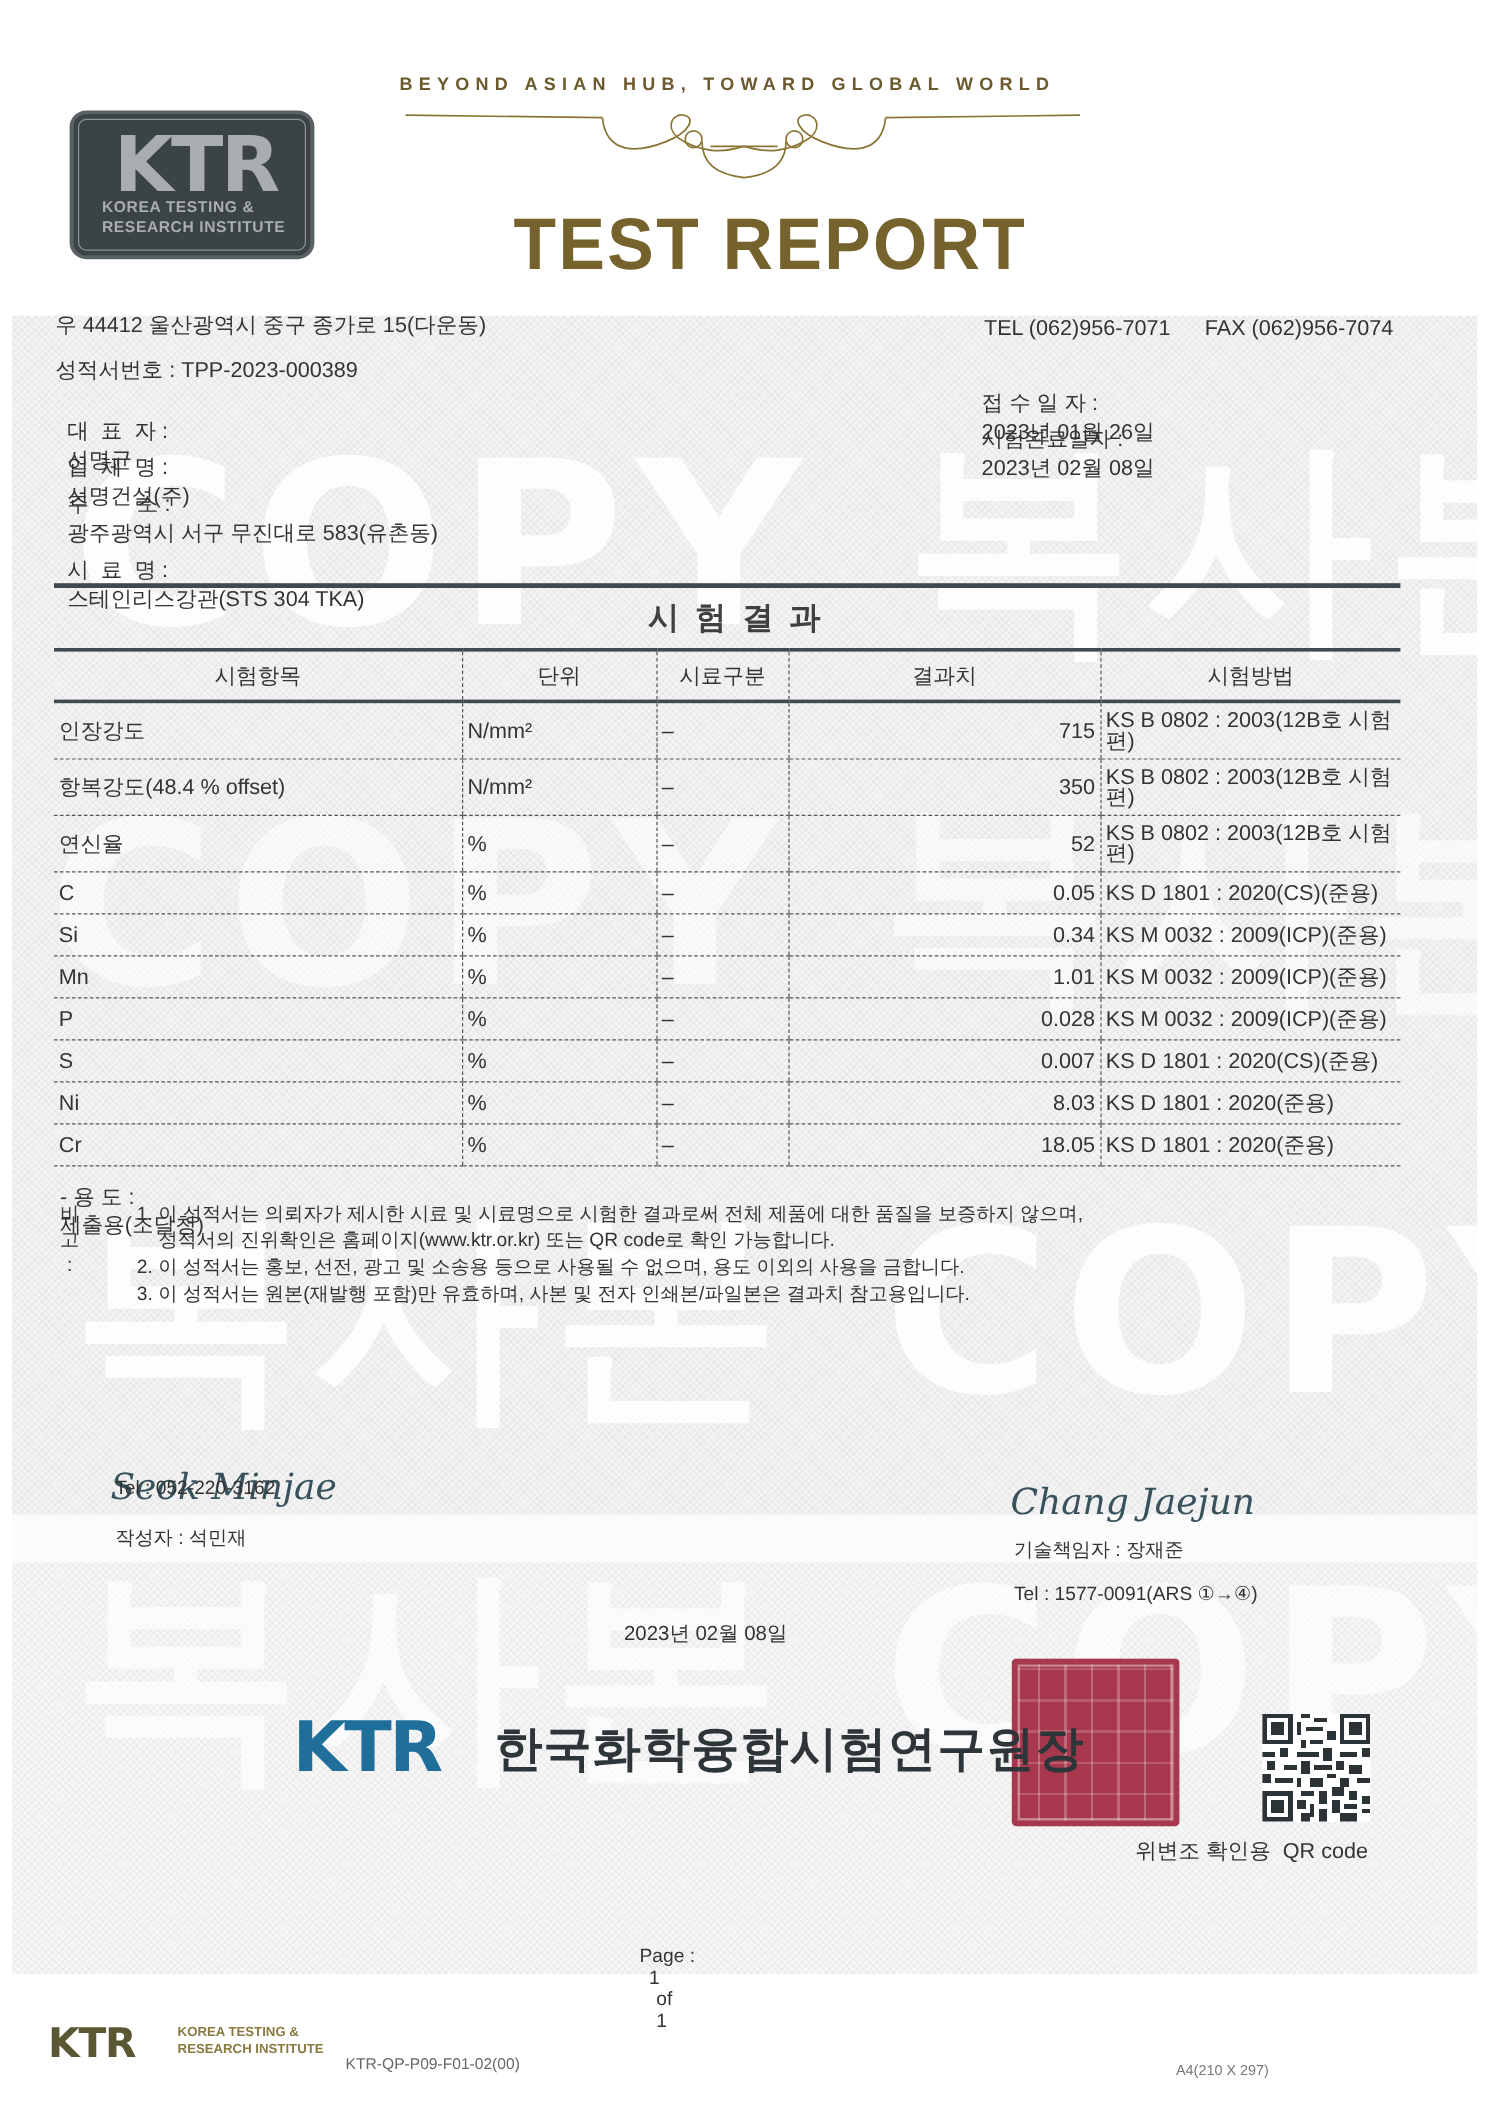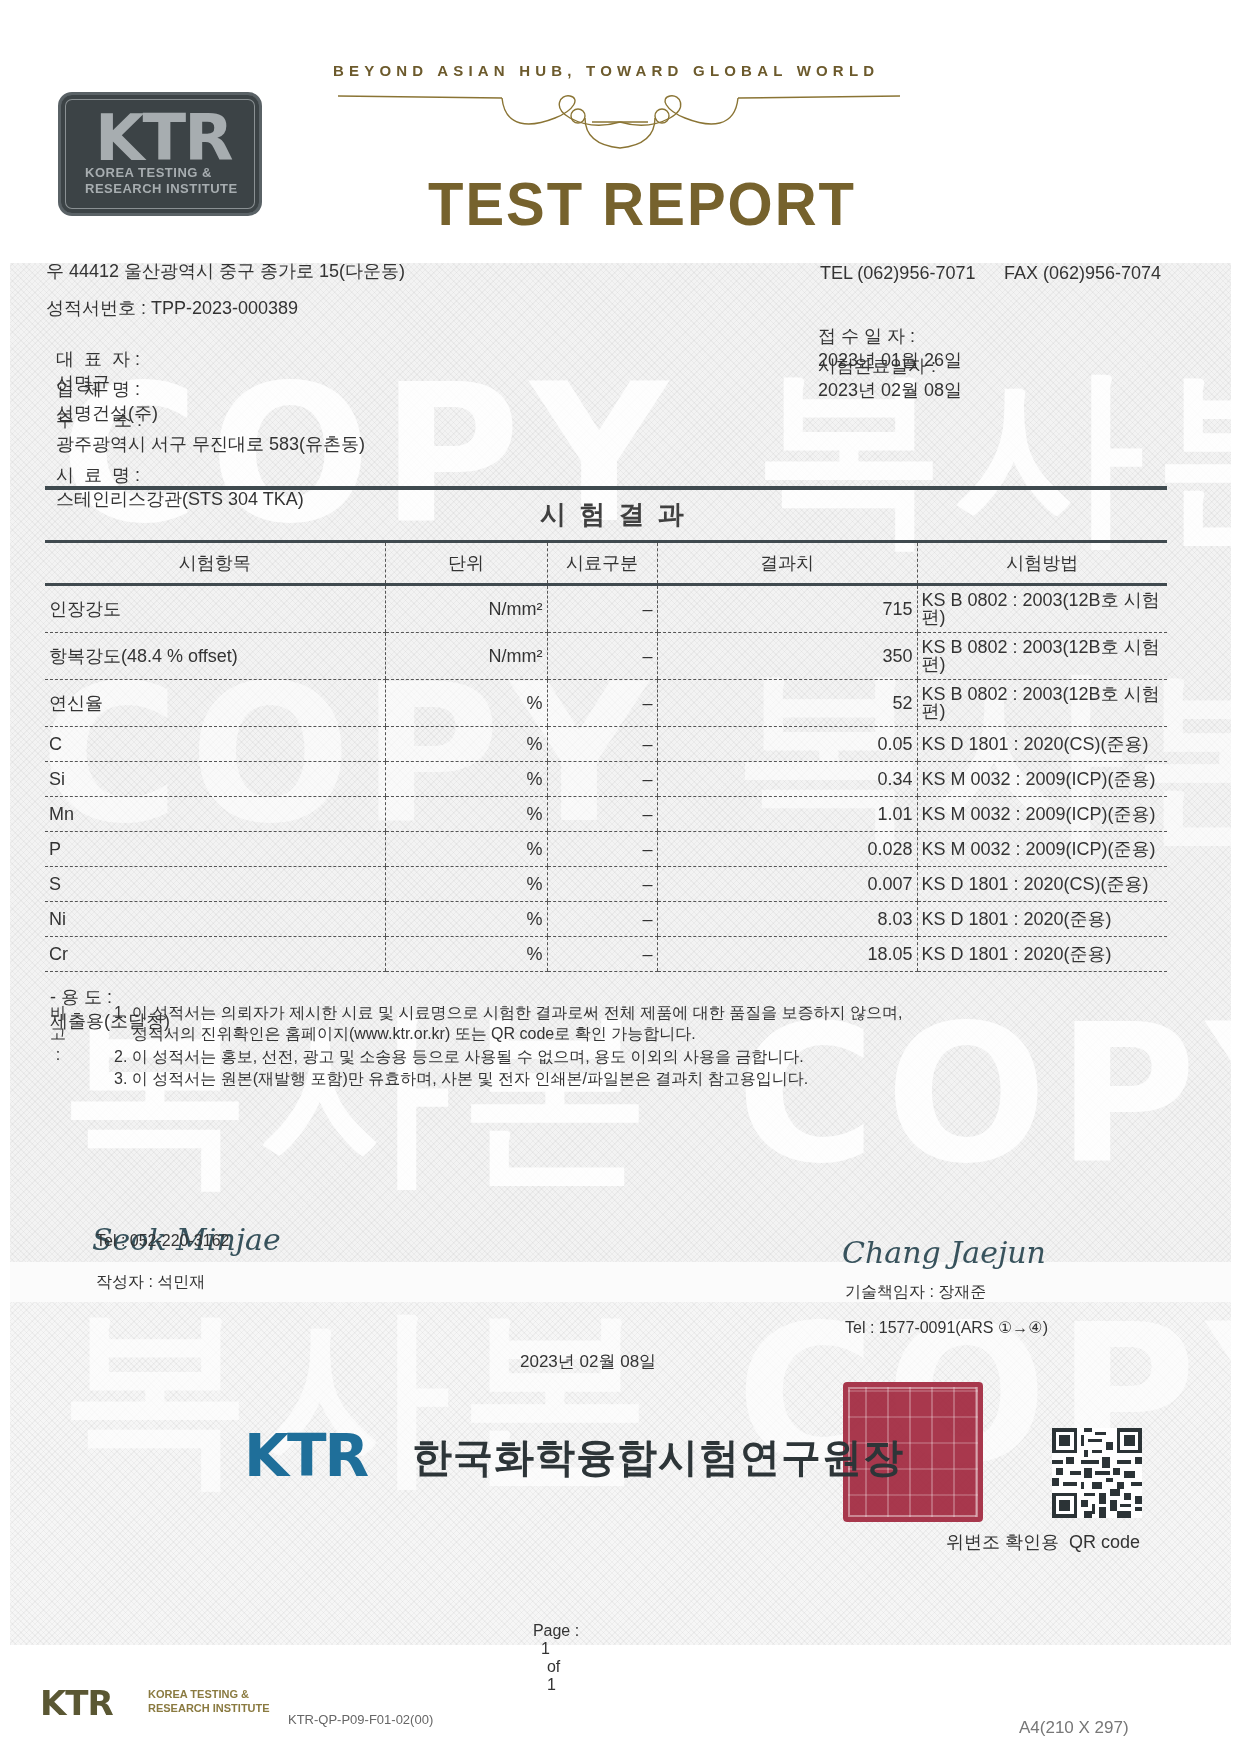--- a/index.html
+++ b/index.html
@@ -19,21 +19,21 @@
   .title { left:428px; top:170px; font-size:58px; font-weight:bold; color:#76622d; letter-spacing:2px;
      font-family:"Liberation Sans", sans-serif; transform:scaleY(1.05); }
   .txt { font-size:18px; color:#333; white-space:nowrap; }
   .hr-thick { position:absolute; height:3px; background:#3f4a4f; }
   table.res { position:absolute; left:45px; top:540px; width:1122px; border-collapse:collapse; font-size:18px; color:#333; }
   table.res th { font-weight:normal; height:38px; border-top:3px solid #404a4f; border-bottom:3px solid #404a4f; border-left:1px dashed #555; text-align:center; }
   table.res th:first-child { border-left:none; }
   table.res td { border-bottom:1px dashed #555; border-left:1px dashed #555; padding:0 4px; height:34px; }
   table.res td:first-child { border-left:none; text-align:left; padding-left:4px; }
   table.res tr.tall td { height:46px; }
-  .c-unit, .c-div { text-align:right; }
+  .c-unit, .c-div { text-align:left; }
   .c-val { text-align:right; }
   .c-meth { text-align:left; line-height:17px; }
   .notes { left:40px; top:978px; font-size:16px; color:#333; line-height:21px; }
   .sig { font-family:"DejaVu Serif", serif; font-style:italic; font-size:30px; color:#37525c; }
   .ktr-blue { font-family:"DejaVu Sans", sans-serif; font-weight:bold; font-size:58px; color:#1f6f9a; letter-spacing:-2px; }
   .inst-name { font-family:"DejaVu Sans", sans-serif; font-weight:bold; font-size:40px; color:#2d3538; letter-spacing:1px; }
   .seal { left:843px; top:1382px; width:140px; height:140px; background:#a2283f; border-radius:4px; opacity:0.92;
      background-image: repeating-linear-gradient(90deg, rgba(255,255,255,0.25) 0 2px, transparent 2px 22px),
                        repeating-linear-gradient(0deg, rgba(255,255,255,0.18) 0 2px, transparent 2px 26px);
      box-shadow: inset 0 0 0 5px #a2283f, inset 0 0 0 7px rgba(255,255,255,0.4); }
@@ -286,13 +286,13 @@
   <span>Page :</span>
   <span style="margin-left:8px;">1</span>
   <span style="margin-left:14px;">of</span>
   <span style="margin-left:14px;">1</span>
 </div>
 
 <div class="abs foot-ktr" style="left:40px; top:1683px;">KTR</div>
 <div class="abs foot-sub" style="left:148px; top:1688px;">KOREA TESTING &amp;</div>
 <div class="abs foot-sub" style="left:148px; top:1702px;">RESEARCH INSTITUTE</div>
 <div class="abs" style="left:288px; top:1712px; font-size:13px; color:#666;">KTR-QP-P09-F01-02(00)</div>
-<div class="abs" style="left:980px; top:1718px; font-size:17px; color:#777;margin-left:39px;">A4(210 X 297)</div>
+<div class="abs" style="left:980px; top:1718px; font-size:12px; color:#777;">A4(210 X 297)</div>
 
 </body></html>

